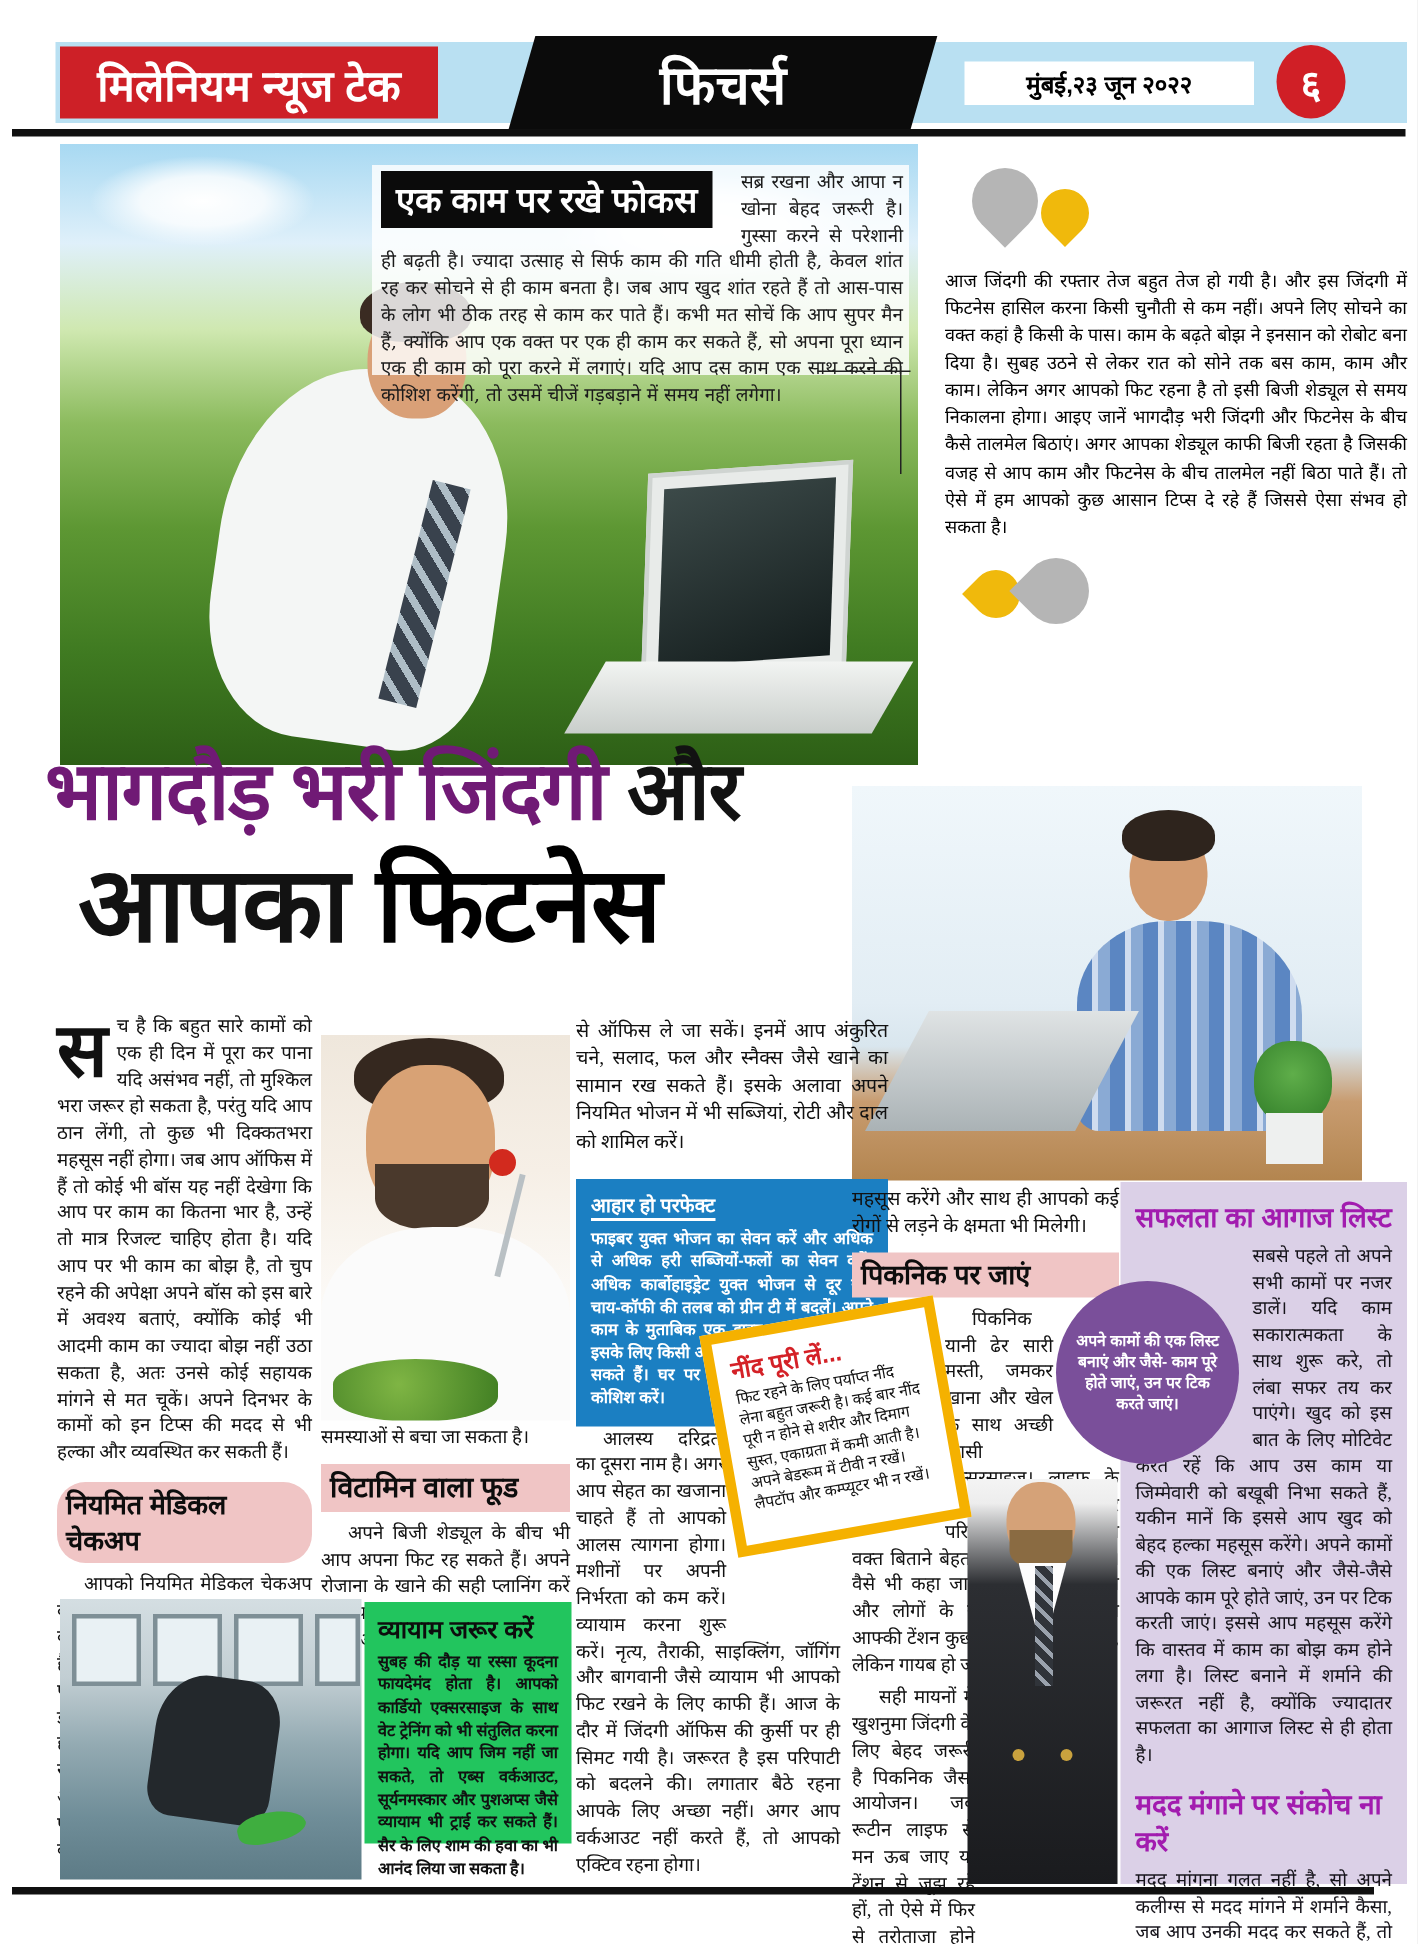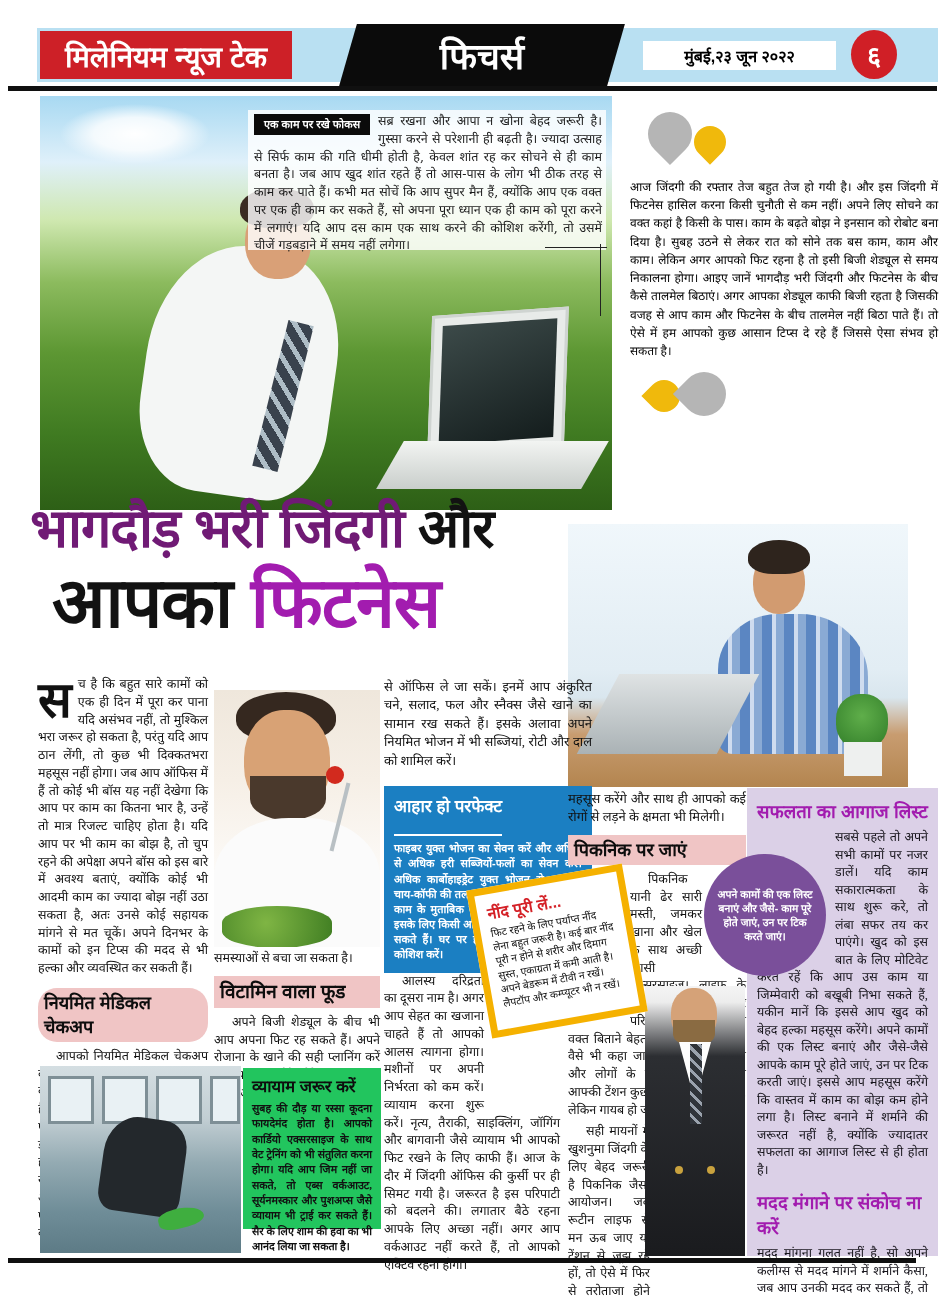--- a/index.html
+++ b/index.html
@@ -29,36 +29,36 @@
   #grass-man-hair{position:absolute;left:200px;top:92px;width:74px;height:40px;background:#3a2b22;border-radius:50% 50% 40% 40%;}
   #grass-tie{position:absolute;left:230px;top:225px;width:26px;height:150px;transform:rotate(14deg);
      background:repeating-linear-gradient(45deg,#39424d 0 9px,#aebdc6 9px 14px);}
   #grass-laptop-screen{position:absolute;left:390px;top:215px;width:130px;height:135px;background:#e8ebe9;
      transform:skewX(-6deg) rotate(-4deg);border:3px solid #cfd4d1;}
   #grass-laptop-screen div{position:absolute;left:8px;top:8px;right:8px;bottom:8px;background:linear-gradient(160deg,#3c4a49,#141d1d);}
   #grass-laptop-base{position:absolute;left:350px;top:345px;width:205px;height:48px;background:linear-gradient(180deg,#f2f4f2,#c9cecb);
      transform:skewX(-30deg);}
   
   #focus-box{left:248px;top:110px;width:358px;height:140px;background:rgba(255,255,255,0.82);padding:2px 4px 0 6px;box-sizing:border-box;}
-  #focus-title{float:left;background:#0b0b0b;color:#fff;font-weight:bold;font-size:11px;
-     padding:2px 10px 4px 10px;margin:2px 8px 2px 0;text-align:center;}
+  #focus-title{float:left;background:#0b0b0b;color:#fff;font-weight:bold;font-size:23px;
+     padding:2px 10px 4px 10px;margin:2px 19px 2px 0;text-align:center;}
   #focus-body{font-family:"DejaVu Serif","Liberation Serif",serif;font-size:12.5px;
      line-height:1.42;color:#1a1a1a;text-align:justify;}
   .crop-mark{background:#222;}
   
   #intro-col{left:630px;top:112px;width:308px;}
   .qrow{height:58px;position:relative;}
   .drop{position:absolute;}
   .drop-down{border-radius:50% 50% 50% 0;transform:rotate(-45deg);}
   .drop-up{border-radius:0 50% 50% 50%;transform:rotate(-45deg);}
   #intro-text{font-size:12px;line-height:1.52;color:#000;text-align:justify;margin-top:8px;}
   
   #headline1{left:30px;top:500px;width:560px;font-weight:bold;font-size:54px;line-height:1.05;letter-spacing:-1px;}
   #headline2{left:52px;top:568px;width:540px;font-weight:bold;font-size:70px;line-height:1.0;letter-spacing:-1px;}
-  .hl-blue{color:#701a75;} .hl-black{color:#121212;} .hl-red{color:#a21caf;}
+  .hl-blue{color:#701a75;} .hl-black{color:#121212;} .hl-red{color:#000000;}
   
   #photo-desk{left:568px;top:524px;width:340px;height:263px;
      background:linear-gradient(180deg,#f0f7fb 0%,#e2edf4 55%,#d9e6ee 66%,#c89c70 80%,#b3854f 100%);}
   #desk-man-shirt{position:absolute;left:150px;top:90px;width:150px;height:140px;border-radius:40% 45% 10% 10%;
      background:repeating-linear-gradient(90deg,#5b86c2 0 10px,#cfdcef 10px 14px,#8aaad4 14px 22px);}
   #desk-man-head{position:absolute;left:185px;top:28px;width:52px;height:62px;background:#d29b70;border-radius:48%;}
   #desk-man-hair{position:absolute;left:180px;top:16px;width:62px;height:34px;background:#2e241d;border-radius:50% 50% 40% 40%;}
   #desk-laptop{position:absolute;left:30px;top:150px;width:140px;height:80px;background:linear-gradient(180deg,#dfe3e4,#aab2b5);
      transform:skewX(-28deg);}
   #desk-plant{position:absolute;left:268px;top:170px;width:52px;height:55px;background:radial-gradient(circle at 50% 40%,#5fae4a,#2f7b27);border-radius:45%;}
@@ -77,21 +77,21 @@
   #eat-beard{position:absolute;left:36px;top:86px;width:76px;height:44px;background:#4a392c;border-radius:0 0 48% 48%;}
   #eat-shirt{position:absolute;left:0px;top:128px;width:166px;height:130px;background:#fbfbfb;border-radius:45% 45% 0 0;}
   #eat-tomato{position:absolute;left:112px;top:76px;width:18px;height:18px;background:#d22a1e;border-radius:50%;}
   #eat-fork{position:absolute;left:124px;top:92px;width:4px;height:70px;background:#b9c0c4;transform:rotate(14deg);}
   #eat-salad{position:absolute;left:8px;top:216px;width:110px;height:42px;border-radius:50%/40%;
      background:radial-gradient(circle at 40% 40%,#7fb544,#3f7d22);}
   #col2-text{left:214px;top:950px;width:166px;}
   
   #colmid{left:384px;top:678px;width:208px;}
   #diet-box{background:#1b7fc2;color:#fff;padding:8px 10px 10px 10px;margin-top:16px;box-sizing:border-box;width:208px;}
-  #diet-title{font-weight:bold;font-size:17px;border-bottom:2px solid #fff;display:inline-block;padding-bottom:17px;margin-bottom:5px;}
+  #diet-title{font-weight:bold;font-size:13px;border-bottom:2px solid #fff;display:inline-block;padding-bottom:0;margin-bottom:5px;}
   #diet-body{font-size:11px;line-height:1.38;text-align:justify;font-weight:bold;}
   .spacer-r{float:right;width:76px;height:128px;}
   .spacer-l{float:left;width:62px;height:152px;}
   
   #sleep-box{left:478px;top:876px;width:158px;height:150px;background:#fff;border:7px solid #f5b100;
      transform:rotate(-10deg);padding:8px 10px;box-sizing:border-box;z-index:7;}
   #sleep-title{color:#d42127;font-weight:bold;font-size:16px;margin-bottom:3px;}
   #sleep-body{font-family:"Liberation Serif",serif;font-size:10.5px;line-height:1.35;color:#111;}
   
   #colpicnic{left:568px;top:790px;width:178px;}

